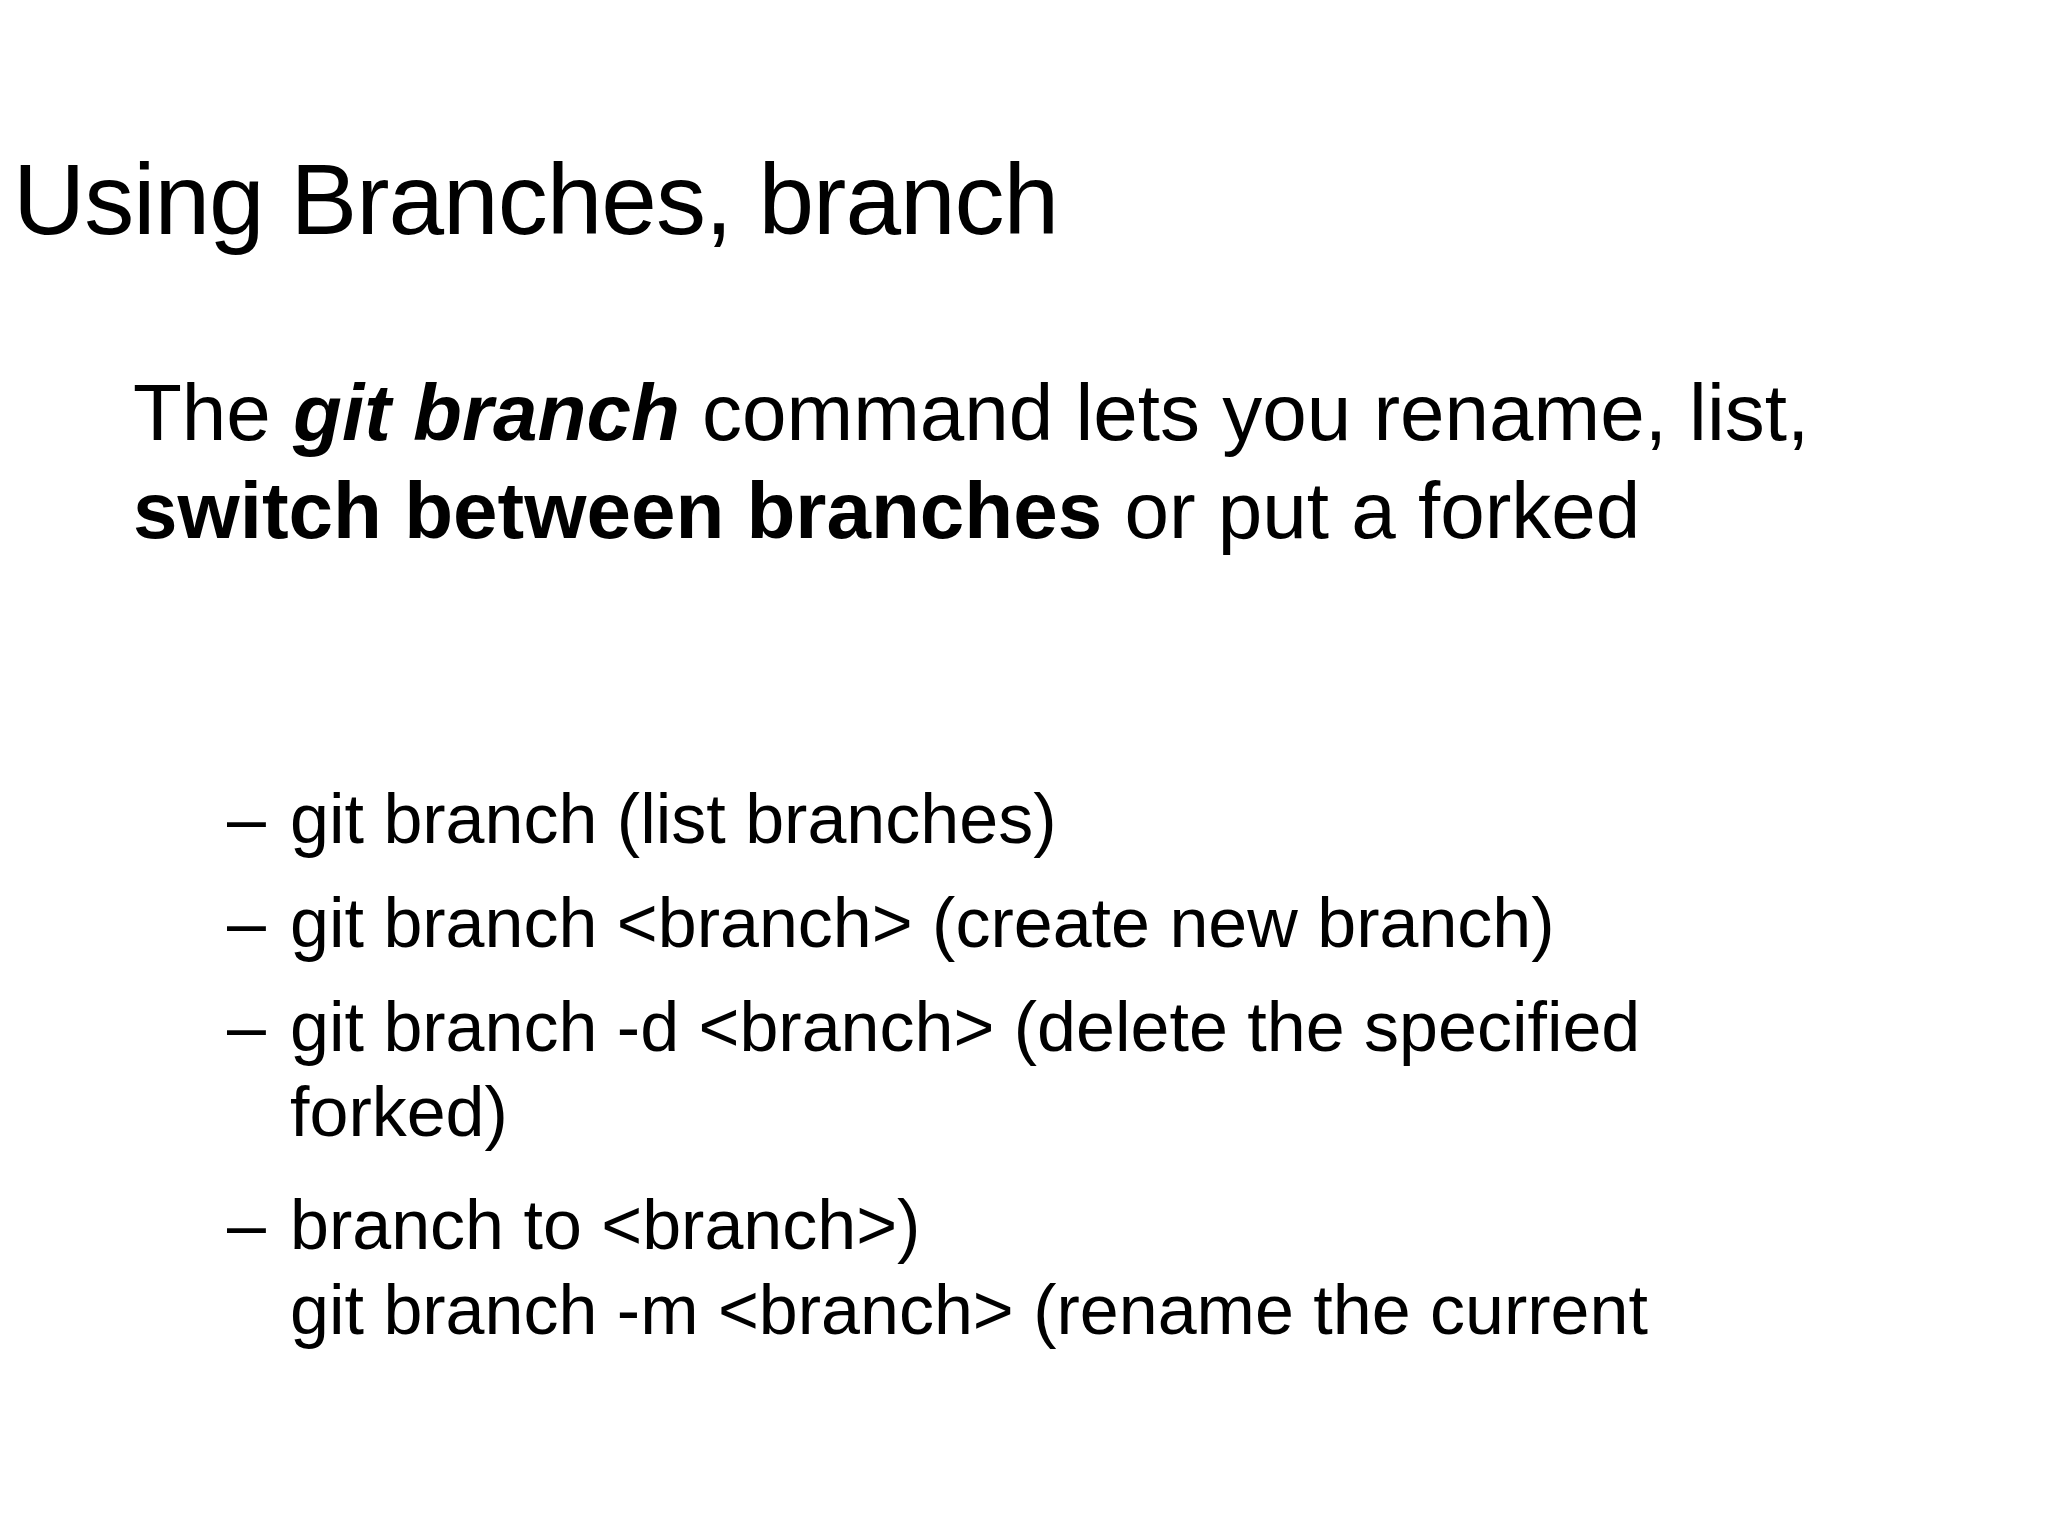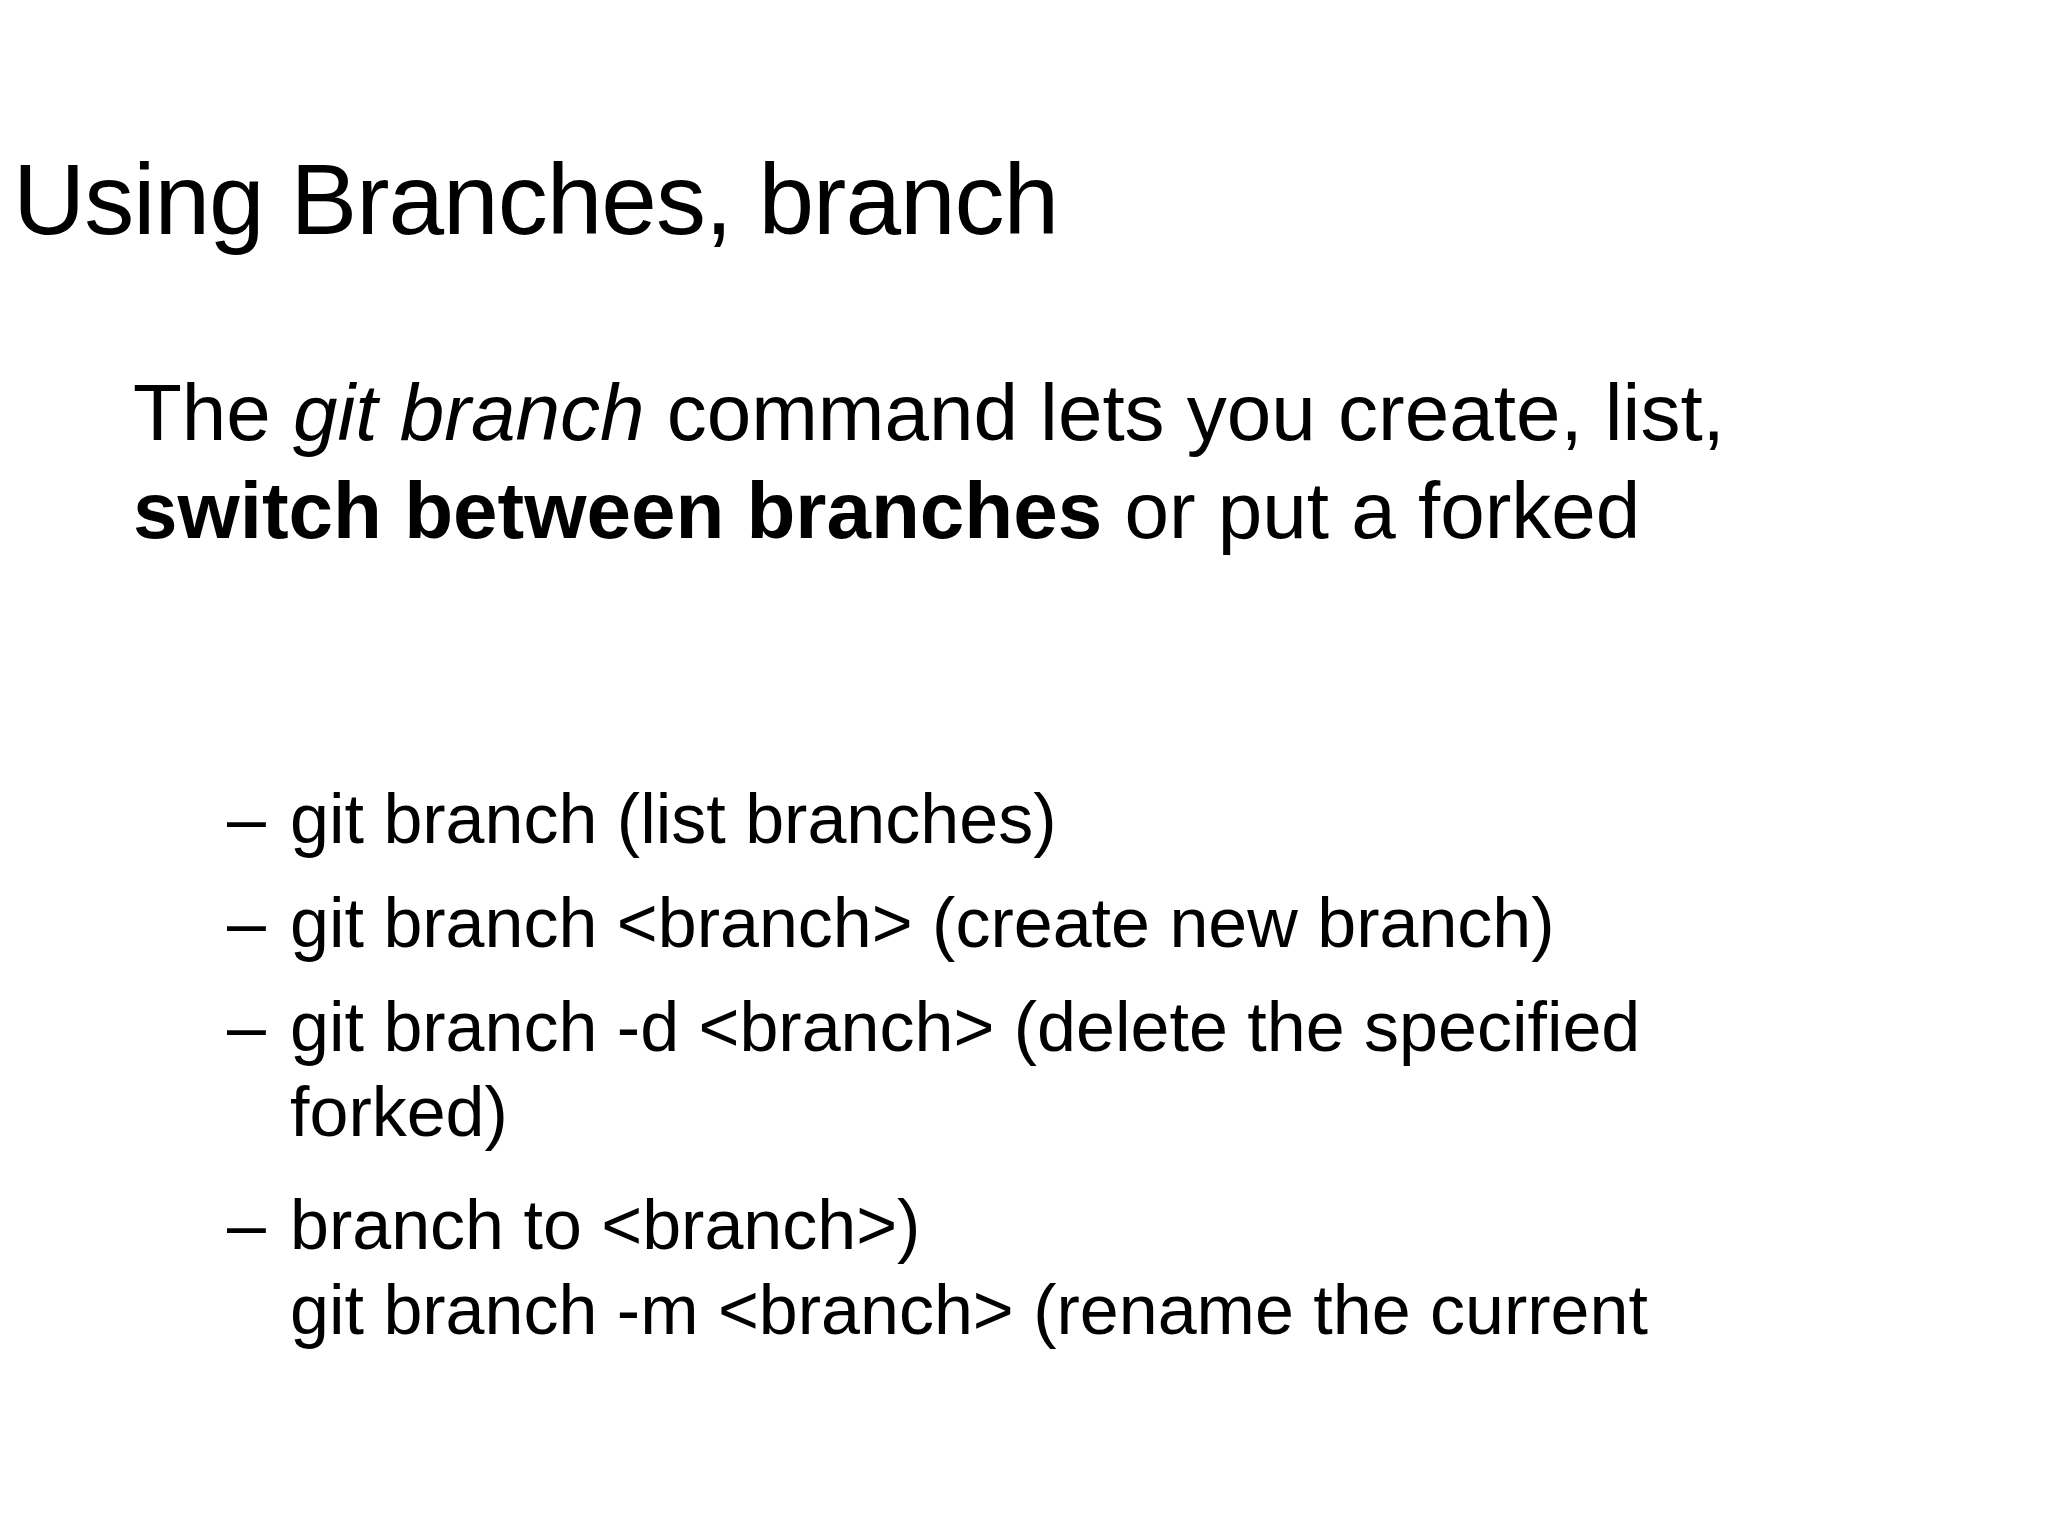--- a/index.html
+++ b/index.html
@@ -35,21 +35,21 @@
     width: 1860px;
     font-size: 80px;
     line-height: 98px;
     font-weight: 400;
   }
   .body-paragraph .line,
   .bullet-text .line {
     white-space: pre;
   }
   .run-b  { font-weight: 700; }
-  .run-bi { font-weight: 400; font-style: italic; }
+  .run-bi { font-weight: 700; font-style: italic; }
   .bullet-list {
     position: absolute;
     top: 777px;
     left: 227px;
     width: 1700px;
     font-size: 70px;
     line-height: 85px;
   }
   .bullet-item {
     position: relative;
@@ -64,21 +64,21 @@
     top: 0;
   }
 </style>
 </head>
 <body>
 
 <div class="slide">
   <h1 class="slide-title">Using Branches, branch</h1>
 
   <div class="body-paragraph">
-      <div class="line"><span>The </span><span class="run-bi">git branch</span><span> command lets you create, list,</span></div>
+      <div class="line"><span>The </span><span class="run-bi">git branch</span><span> command lets you rename, list,</span></div>
       <div class="line"><span class="run-b">switch between branches</span><span> or put a forked</span></div>
     </div>
 
   <div class="bullet-list">
       <div class="bullet-item">
         <span class="bullet-marker">–</span>
         <div class="bullet-text">
           <div class="line">git branch (list branches)</div>
         </div>
       </div>

